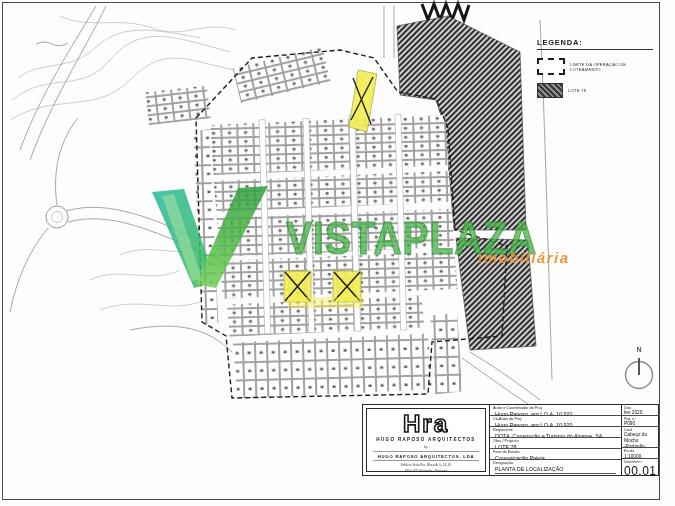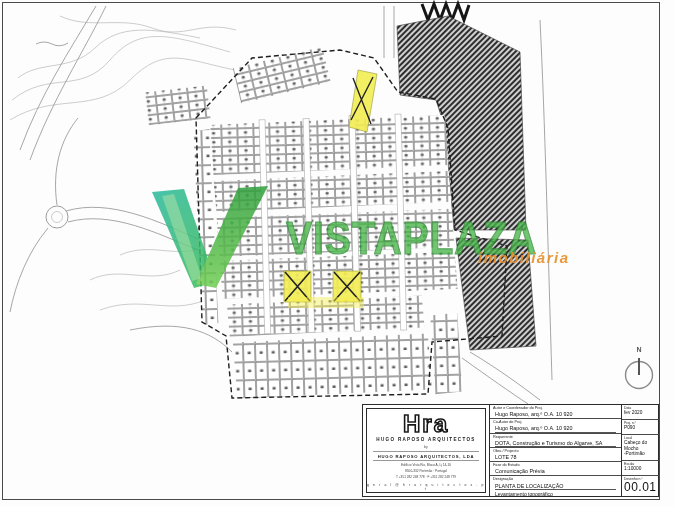--- a/index.html
+++ b/index.html
@@ -26,21 +26,21 @@
   .sw{width:24px;height:13px;margin-right:5px;flex:0 0 auto;}
   .sw-dashed{border:2px dashed #1d1d1d;background:#fff;}
   .sw-filled{background:repeating-linear-gradient(45deg,#3a3a3a 0 2px,#8f8f8f 2px 4px);border:1px solid #333;}
   .legend-label{font-size:4.2px;color:#333;letter-spacing:.2px;line-height:5px;}
 
   
   .north{position:absolute;left:618px;top:346px;width:42px;height:50px;text-align:center;}
   .north-label{font-size:7px;font-weight:bold;color:#555;line-height:8px;}
 
   
-  .tblock{position:absolute;left:362px;top:404px;width:297px;height:93px;background:#fff;
+  .tblock{position:absolute;left:362px;top:404px;width:297px;height:72px;background:#fff;
           border:1px solid #2b2b2b;display:flex;box-sizing:border-box;}
   .t-logo{width:127px;flex:0 0 auto;border-right:1px solid #2b2b2b;box-sizing:border-box;padding:3px;}
   .t-logo-inner{border:1px solid #2b2b2b;height:100%;box-sizing:border-box;text-align:center;
                 padding-top:3px;overflow:hidden;}
   .monogram{font-size:24px;line-height:24px;font-weight:900;letter-spacing:2px;color:#fff;
             -webkit-text-stroke:1.6px #161616;}
   .firm{font-size:4.6px;letter-spacing:1.3px;color:#1a1a1a;margin-top:1px;font-weight:bold;}
   .byline{font-size:3.6px;color:#555;margin:3px 0 2px;}
   .company{font-size:4.2px;letter-spacing:.8px;color:#1a1a1a;font-weight:bold;
            border-top:.5px solid #999;border-bottom:.5px solid #999;padding:1.5px 0;margin:0 6px;}
@@ -176,20 +176,31 @@
             <stop offset="1" stop-color="#6fce52"></stop>
         </linearGradient>
       </defs>
       <polygon points="92,8 122,6 70,108 50,104" fill="url(#vGreen2)"></polygon>
       <polygon points="16,16 28,14 56,98 46,101" fill="#a7e09a" opacity="0.5"></polygon>
     </svg>
     <div class="wm-brand">VISTAPLAZA</div>
     <div class="wm-sub">imobiliária</div>
   </div>
 
+  <div class="legend">
+    <div class="legend-title">LEGENDA:</div>
+    <div class="legend-item">
+      <span class="sw sw-dashed"></span>
+      <span class="legend-label">LIMITE DA OPERAÇÃO DE LOTEAMENTO</span>
+    </div>
+    <div class="legend-item">
+      <span class="sw sw-filled"></span>
+      <span class="legend-label">LOTE 78</span>
+    </div>
+  </div>
 
   <div class="north">
     <div class="north-label">N</div>
     <svg width="42" height="40" viewBox="0 0 42 40">
       <circle cx="21" cy="21" r="13.5" fill="none" stroke="#8a8a8a" stroke-width="1.4"></circle>
       <line x1="21" y1="4" x2="21" y2="21" stroke="#555" stroke-width="2"></line>
     </svg>
   </div>
 
   <div class="tblock">

